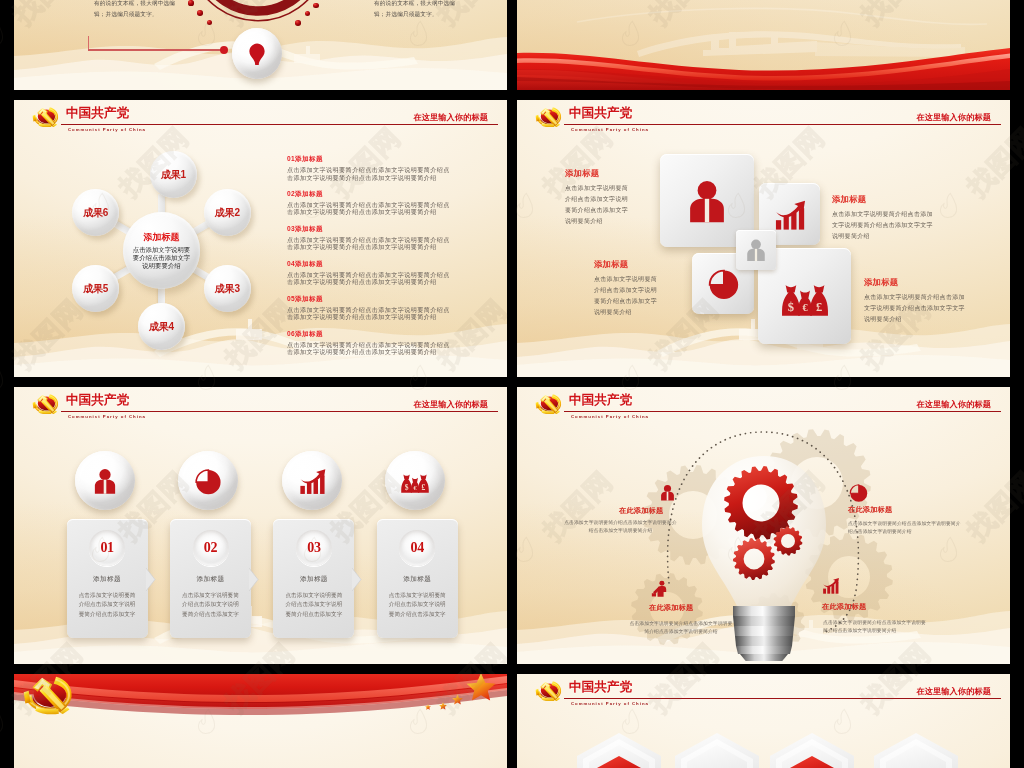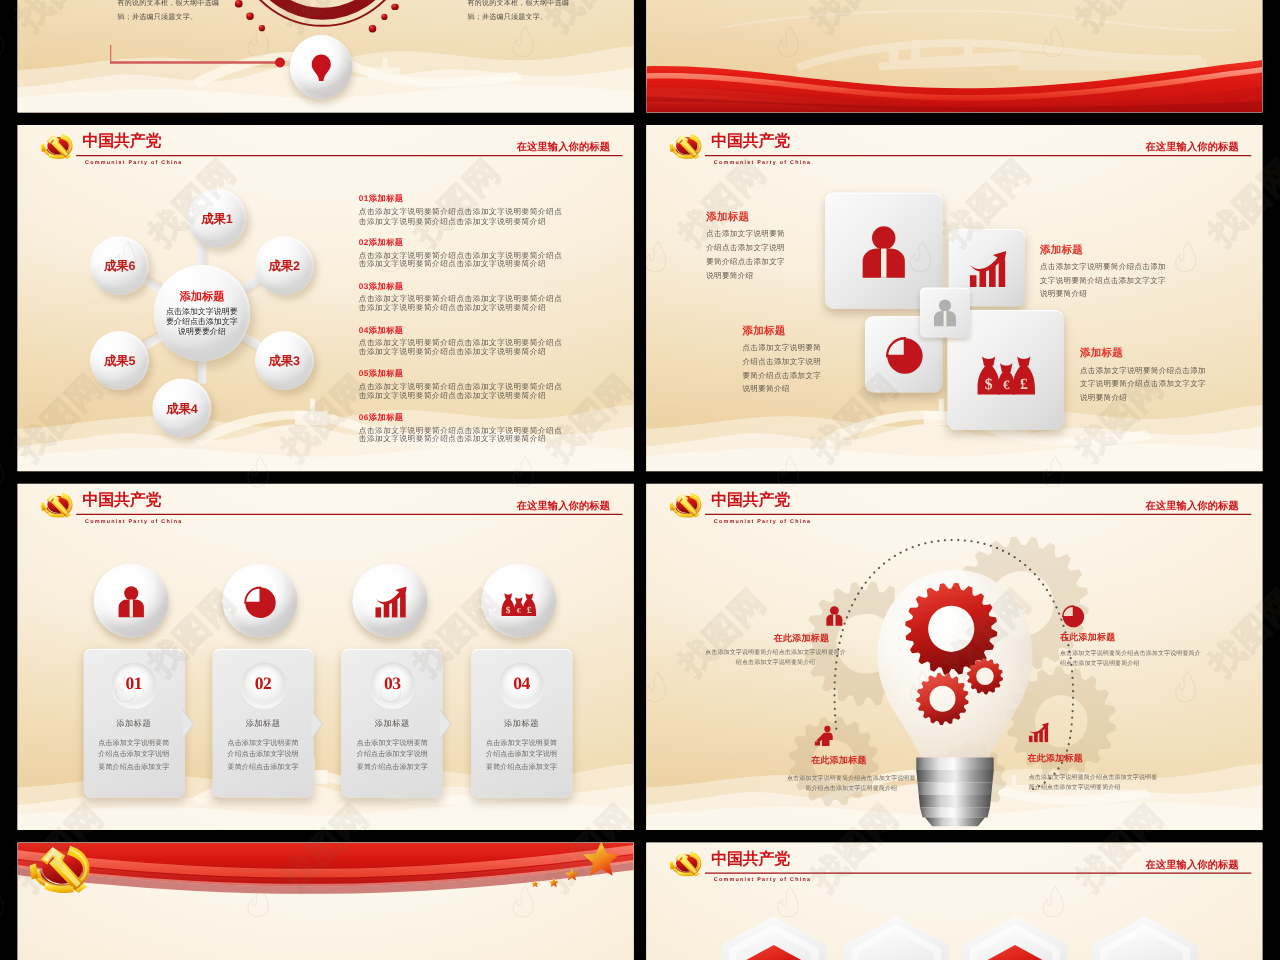--- a/index.html
+++ b/index.html
@@ -270,21 +270,21 @@
       <div class="spoke" style="left:97.2px;top:124.2px;width:21.0px;height:7px;transform:rotate(210deg)"></div>
       <div class="node" style="left:136px;top:51.2px;width:47.0px;height:47.0px">
         <span class="node-lbl">成果1</span>
       </div>
       <div class="node" style="left:189.8px;top:89.2px;width:47.0px;height:47.0px">
         <span class="node-lbl">成果2</span>
       </div>
       <div class="node" style="left:189.8px;top:165.2px;width:47.0px;height:47.0px">
         <span class="node-lbl">成果3</span>
       </div>
-      <div class="node" style="left:108px;top:203.2px;width:47.0px;height:47.0px">
+      <div class="node" style="left:124.0px;top:203.2px;width:47.0px;height:47.0px">
         <span class="node-lbl">成果4</span>
       </div>
       <div class="node" style="left:58.2px;top:165.2px;width:47.0px;height:47.0px">
         <span class="node-lbl">成果5</span>
       </div>
       <div class="node" style="left:58.2px;top:89.2px;width:47.0px;height:47.0px">
         <span class="node-lbl">成果6</span>
       </div>
       <div class="center-node" style="left:109.0px;top:112.19999999999999px;width:77.0px;height:77.0px">
         <div class="center-title">添加标题</div>

